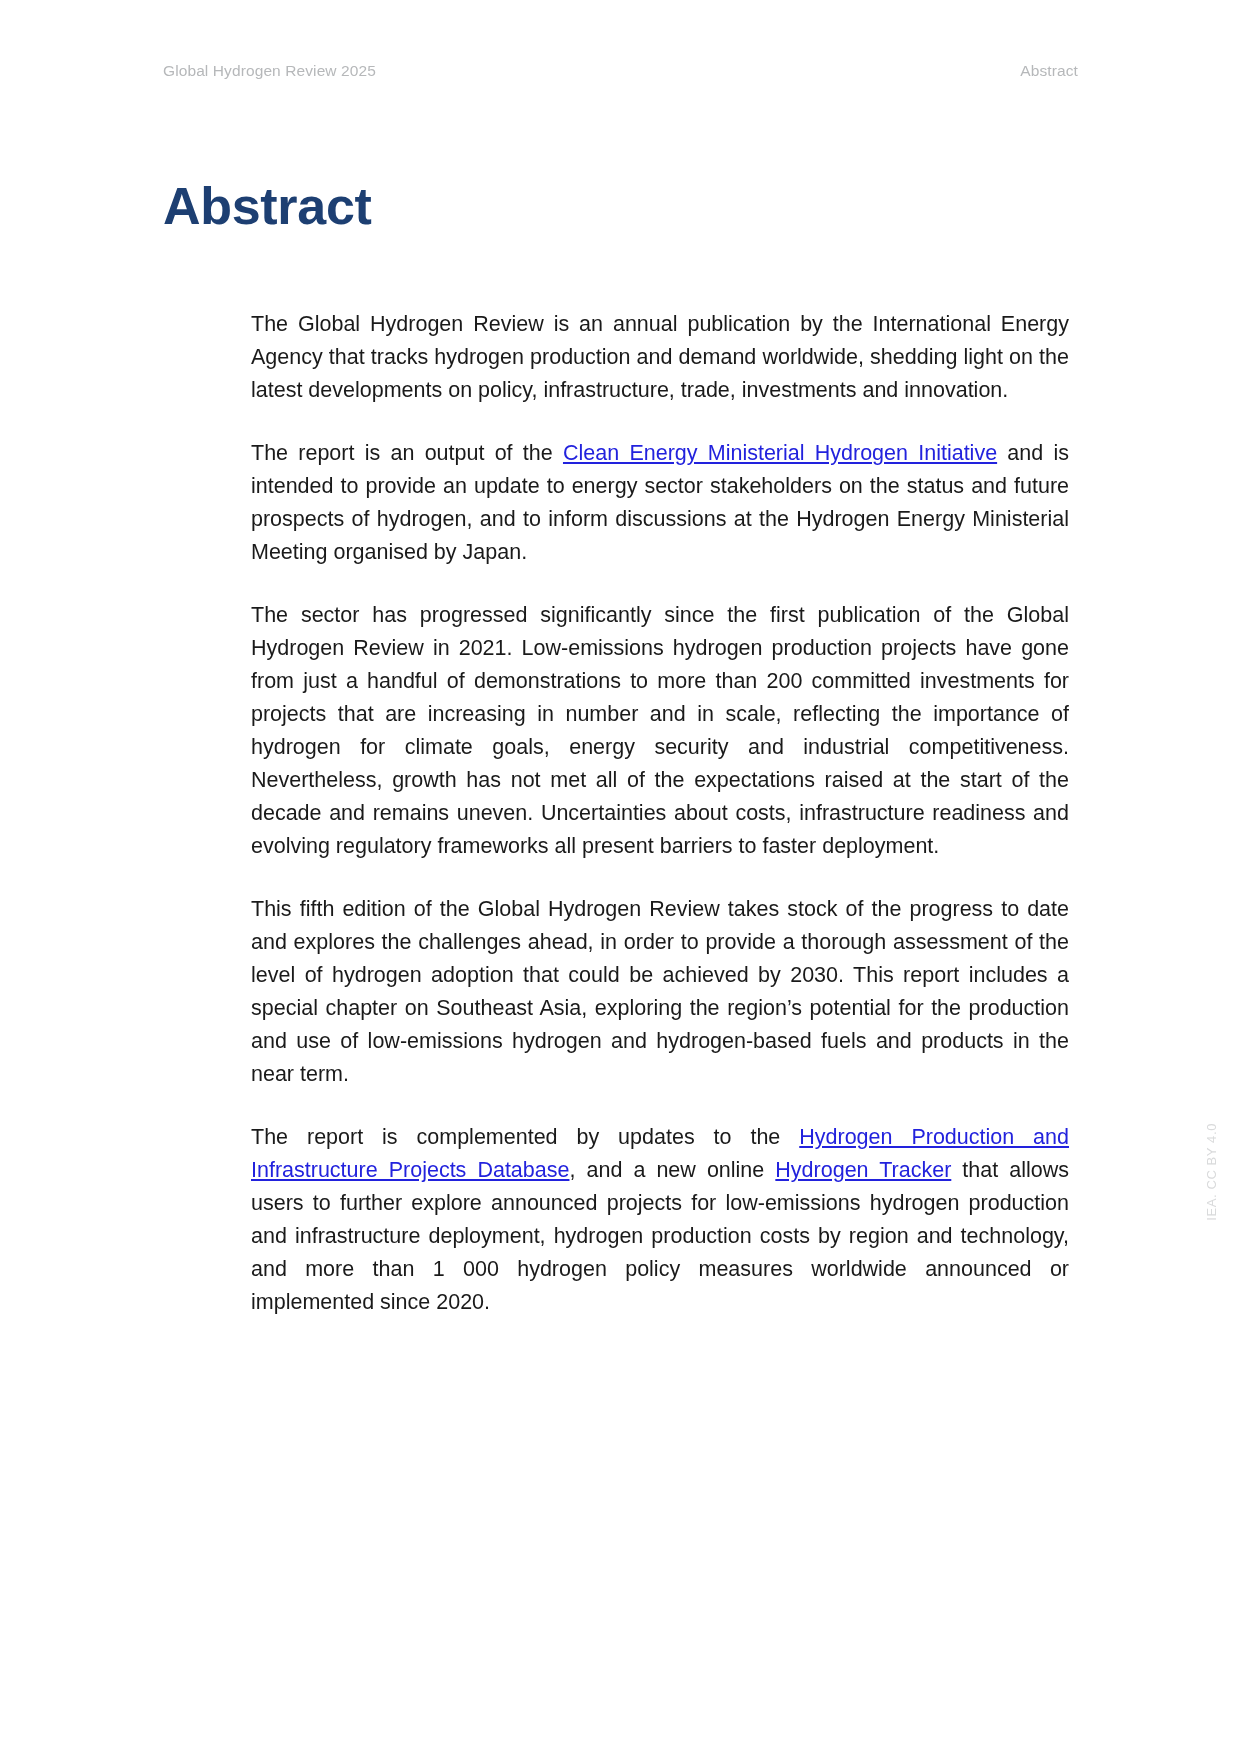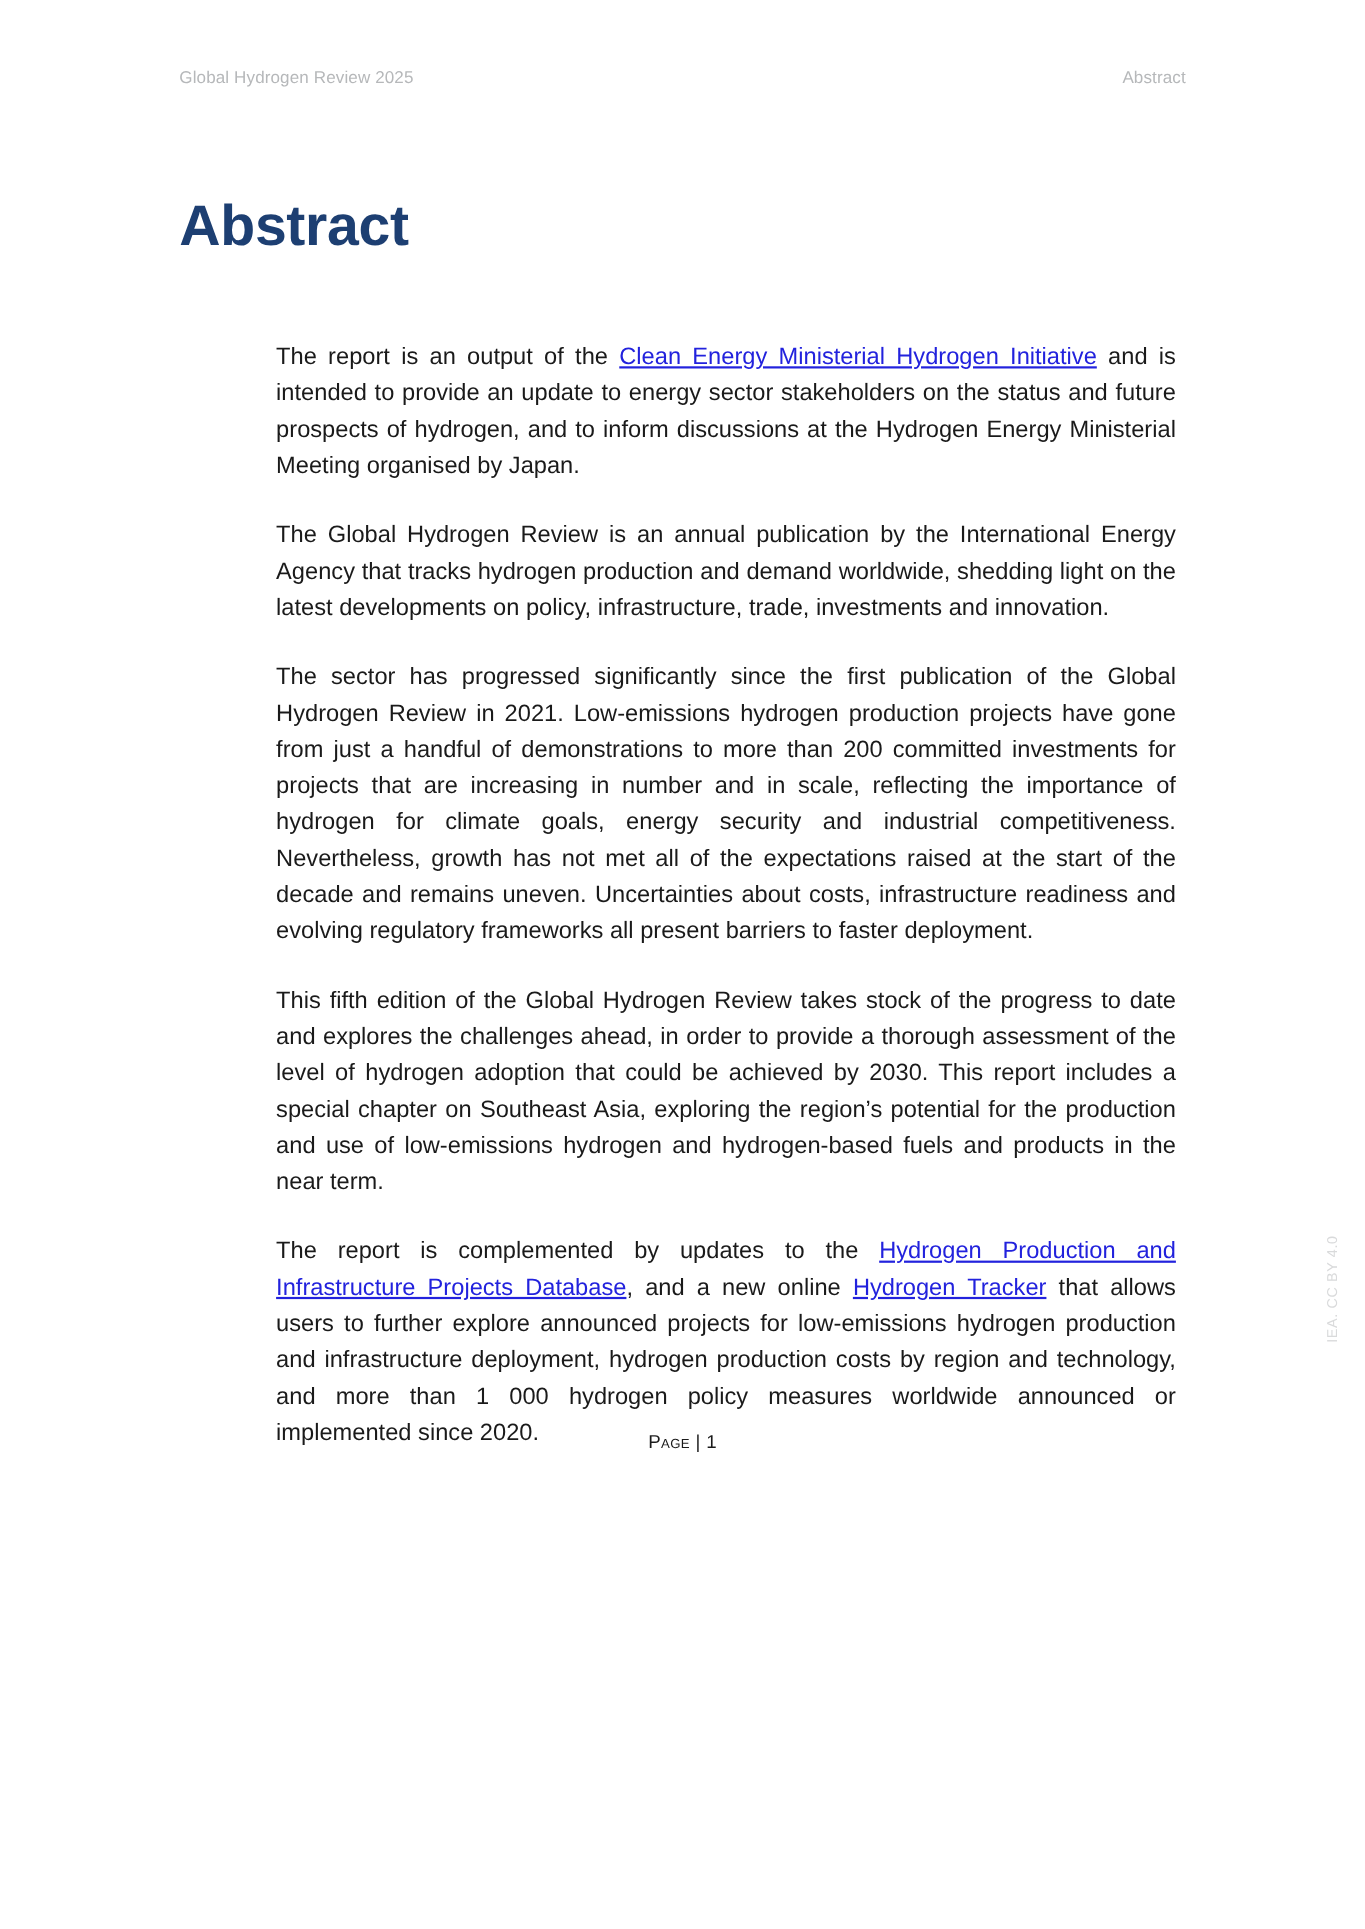--- a/index.html
+++ b/index.html
@@ -110,40 +110,37 @@
   <div class="running-header">
     <span class="rh-left">Global Hydrogen Review 2025</span>
     <span class="rh-right">Abstract</span>
   </div>
 
   <h1 class="chapter-title">Abstract</h1>
 
   <div class="body-block">
 
     <p>
-      <span>The report is an output of the </span><a class="doclink" href="#">Clean Energy Ministerial Hydrogen Initiative</a><span> and is intended to provide an update to energy sector stakeholders on the status and future prospects of hydrogen, and to inform discussions at the Hydrogen Energy Ministerial Meeting organised by Japan.</span>
+      <span>The Global Hydrogen Review is an annual publication by the International Energy Agency that tracks hydrogen production and demand worldwide, shedding light on the latest developments on policy, infrastructure, trade, investments and innovation.</span>
     </p>
 
     <p>
-      <span>The Global Hydrogen Review is an annual publication by the International Energy Agency that tracks hydrogen production and demand worldwide, shedding light on the latest developments on policy, infrastructure, trade, investments and innovation.</span>
+      <span>The report is an output of the </span><a class="doclink" href="#">Clean Energy Ministerial Hydrogen Initiative</a><span> and is intended to provide an update to energy sector stakeholders on the status and future prospects of hydrogen, and to inform discussions at the Hydrogen Energy Ministerial Meeting organised by Japan.</span>
     </p>
 
     <p>
       <span>The sector has progressed significantly since the first publication of the Global Hydrogen Review in 2021. Low-emissions hydrogen production projects have gone from just a handful of demonstrations to more than 200 committed investments for projects that are increasing in number and in scale, reflecting the importance of hydrogen for climate goals, energy security and industrial competitiveness. Nevertheless, growth has not met all of the expectations raised at the start of the decade and remains uneven. Uncertainties about costs, infrastructure readiness and evolving regulatory frameworks all present barriers to faster deployment.</span>
     </p>
 
     <p>
       <span>This fifth edition of the Global Hydrogen Review takes stock of the progress to date and explores the challenges ahead, in order to provide a thorough assessment of the level of hydrogen adoption that could be achieved by 2030. This report includes a special chapter on Southeast Asia, exploring the region’s potential for the production and use of low-emissions hydrogen and hydrogen-based fuels and products in the near term.</span>
     </p>
 
     <p>
       <span>The report is complemented by updates to the </span><a class="doclink" href="#">Hydrogen Production and Infrastructure Projects Database</a><span>, and a new online </span><a class="doclink" href="#">Hydrogen Tracker</a><span> that allows users to further explore announced projects for low-emissions hydrogen production and infrastructure deployment, hydrogen production costs by region and technology, and more than 1 000 hydrogen policy measures worldwide announced or implemented since 2020.</span>
     </p>
 
   </div>
 
-  <div class="page-footer">
-    <div class="footer-pagenum">Page | 1</div>
-  </div>
 
   <div class="side-credit">IEA. CC BY 4.0</div>
 
 </div>
 
 </body></html>

